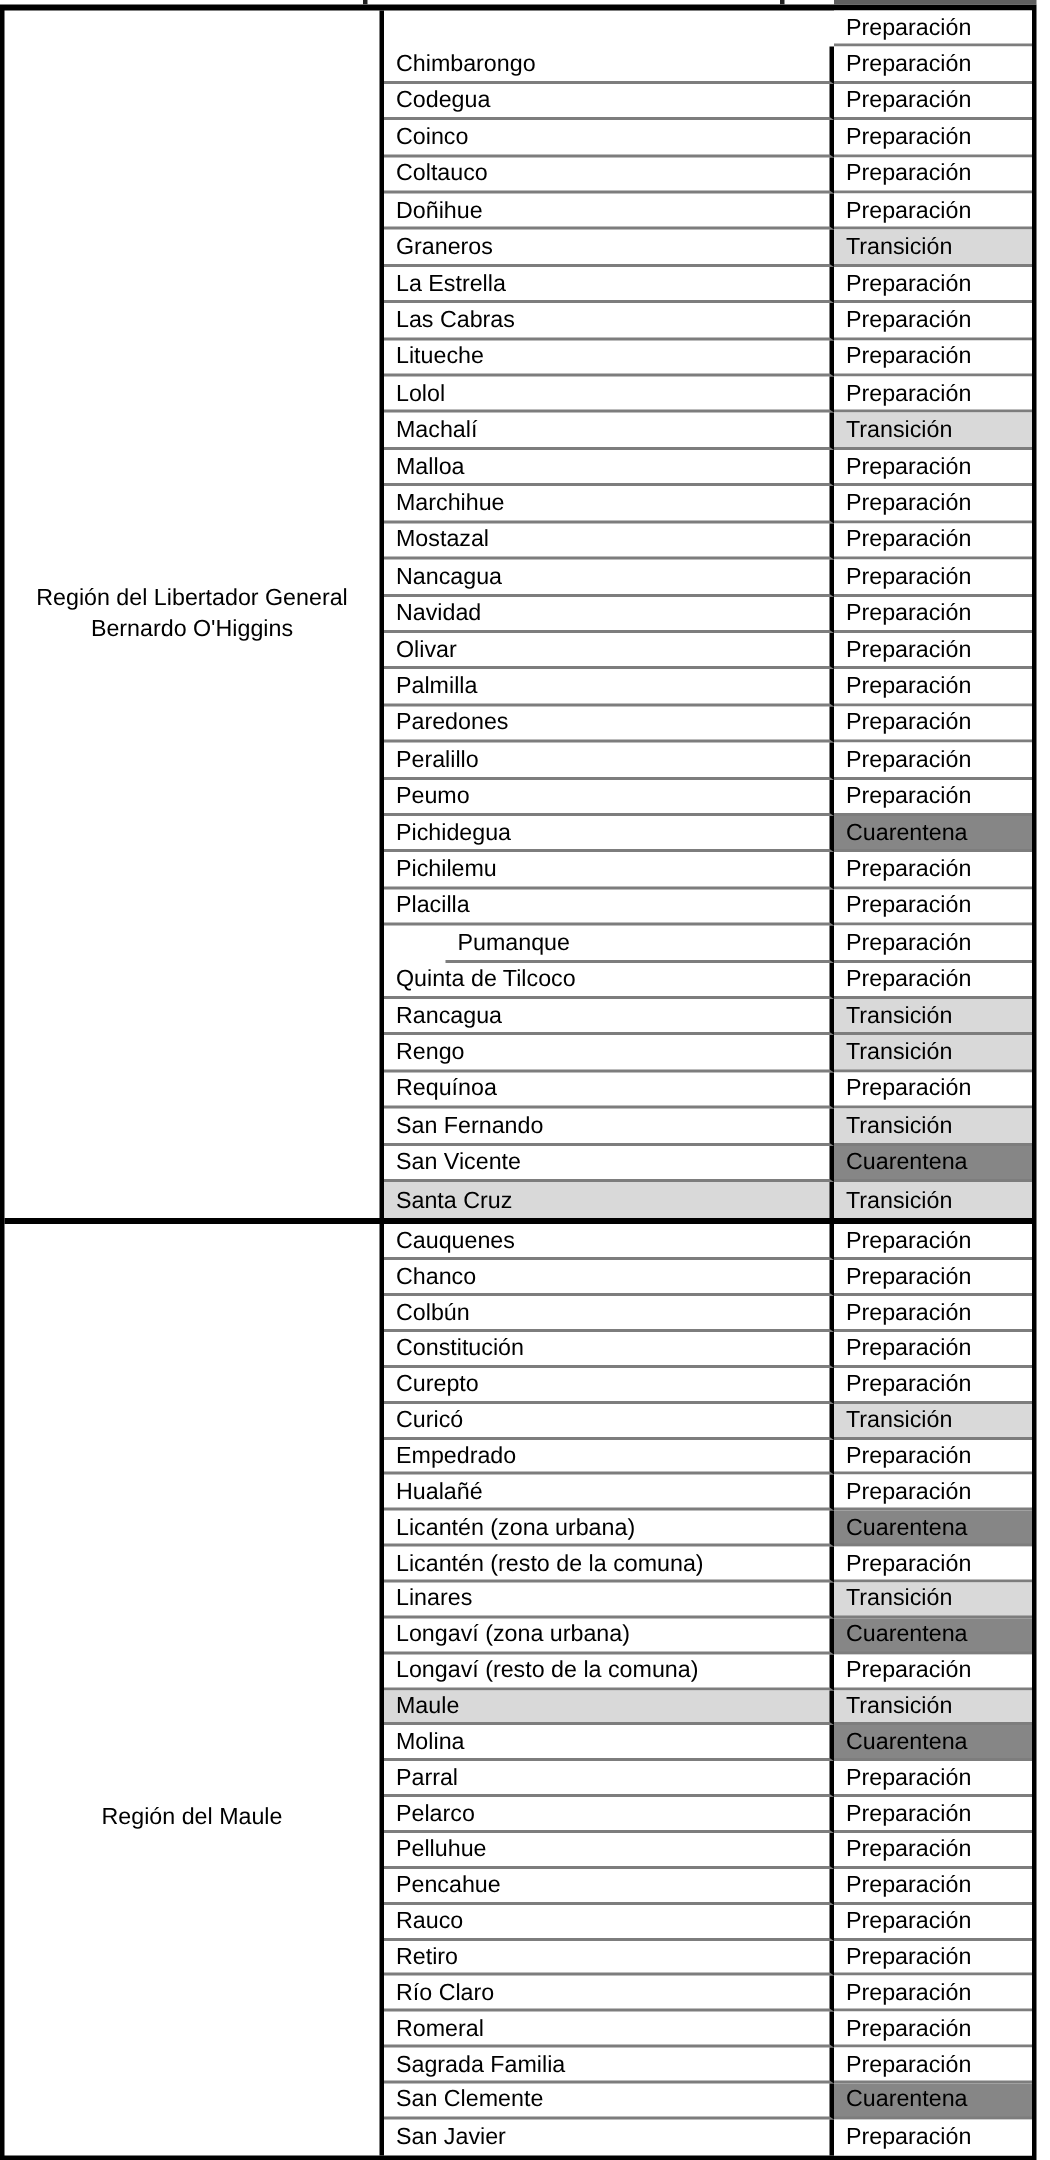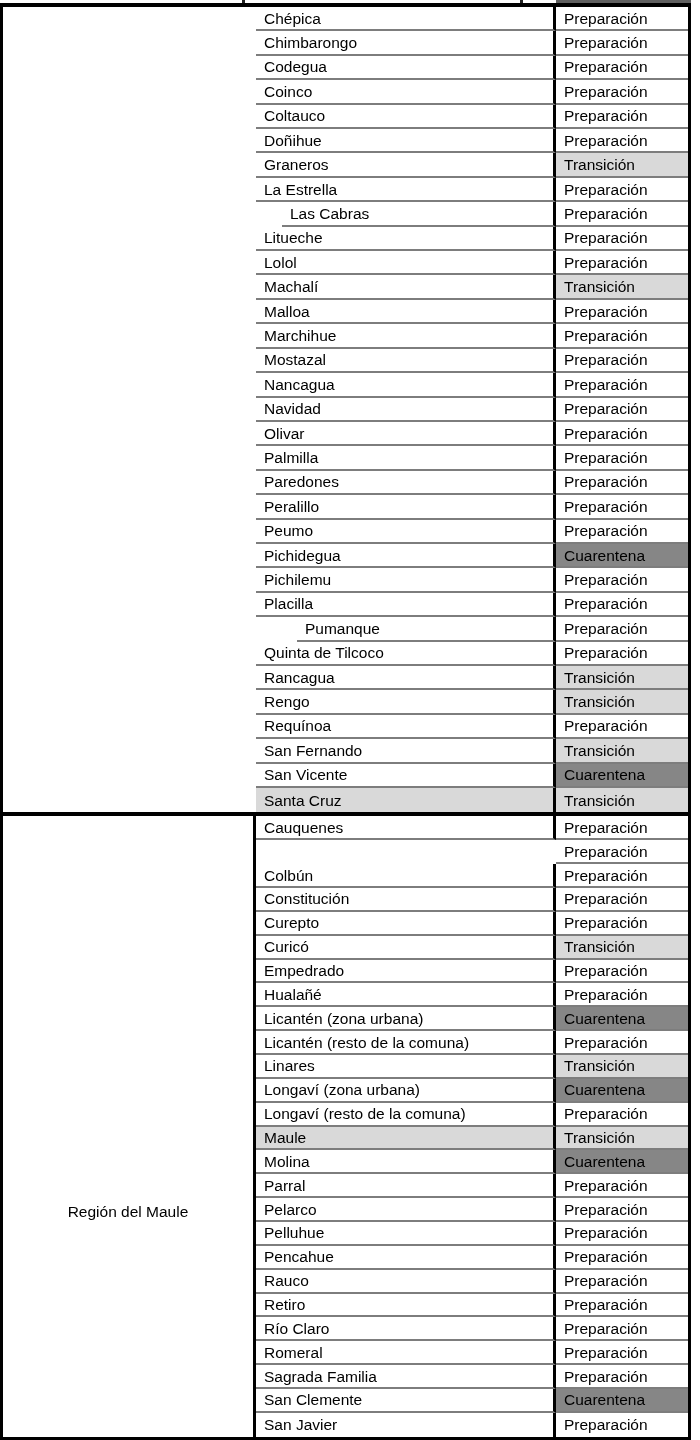--- a/index.html
+++ b/index.html
@@ -82,37 +82,39 @@
   }
 </style>
 </head>
 <body>
 
 <div class="page">
   <div class="top-remnant-dark" id="top-remnant" style="background: rgb(96, 96, 96);"></div>
   <div class="top-remnant-mark-a"></div>
   <div class="top-remnant-mark-b"></div>
   <div class="status-grid" id="status-grid">
-      <div class="cell commune-cell" style="grid-row: 1;">Chépica</div>
+      <div class="cell region-cell" style="grid-row: 1 / span 33;">
+        <span class="region-label">Región del Libertador General Bernardo O'Higgins</span>
+      </div>
       <div class="cell status-cell" style="grid-row: 1; background: rgb(255, 255, 255);">Preparación</div>
       <div class="cell commune-cell" style="grid-row: 2;">Chimbarongo</div>
       <div class="cell status-cell" style="grid-row: 2; background: rgb(255, 255, 255);">Preparación</div>
       <div class="cell commune-cell" style="grid-row: 3;">Codegua</div>
       <div class="cell status-cell" style="grid-row: 3; background: rgb(255, 255, 255);">Preparación</div>
       <div class="cell commune-cell" style="grid-row: 4;">Coinco</div>
       <div class="cell status-cell" style="grid-row: 4; background: rgb(255, 255, 255);">Preparación</div>
       <div class="cell commune-cell" style="grid-row: 5;">Coltauco</div>
       <div class="cell status-cell" style="grid-row: 5; background: rgb(255, 255, 255);">Preparación</div>
       <div class="cell commune-cell" style="grid-row: 6;">Doñihue</div>
       <div class="cell status-cell" style="grid-row: 6; background: rgb(255, 255, 255);">Preparación</div>
       <div class="cell commune-cell" style="grid-row: 7;">Graneros</div>
       <div class="cell status-cell" style="grid-row: 7; background: rgb(217, 217, 217);">Transición</div>
       <div class="cell commune-cell" style="grid-row: 8; text-align: center;">La Estrella</div>
       <div class="cell status-cell" style="grid-row: 8; background: rgb(255, 255, 255);">Preparación</div>
-      <div class="cell commune-cell" style="grid-row: 9; margin-left: 26px;">Las Cabras</div>
+      <div class="cell commune-cell" style="grid-row: 9;">Las Cabras</div>
       <div class="cell status-cell" style="grid-row: 9; background: rgb(255, 255, 255);">Preparación</div>
       <div class="cell commune-cell" style="grid-row: 10;">Litueche</div>
       <div class="cell status-cell" style="grid-row: 10; background: rgb(255, 255, 255);">Preparación</div>
       <div class="cell commune-cell" style="grid-row: 11;">Lolol</div>
       <div class="cell status-cell" style="grid-row: 11; background: rgb(255, 255, 255);">Preparación</div>
       <div class="cell commune-cell" style="grid-row: 12;">Machalí</div>
       <div class="cell status-cell" style="grid-row: 12; background: rgb(217, 217, 217);">Transición</div>
       <div class="cell commune-cell" style="grid-row: 13;">Malloa</div>
       <div class="cell status-cell" style="grid-row: 13; background: rgb(255, 255, 255);">Preparación</div>
       <div class="cell commune-cell" style="grid-row: 14;">Marchihue</div>
@@ -154,20 +156,21 @@
       <div class="cell commune-cell" style="grid-row: 32;">San Vicente</div>
       <div class="cell status-cell" style="grid-row: 32; background: rgb(134, 134, 134);">Cuarentena</div>
       <div class="cell commune-cell last-row" style="grid-row: 33; background: rgb(217, 217, 217);">Santa Cruz</div>
       <div class="cell status-cell last-row" style="grid-row: 33; background: rgb(217, 217, 217);">Transición</div>
       <div class="section-separator" style="grid-row: 34;"></div>
       <div class="cell region-cell region-offset" style="grid-row: 35 / span 26;">
         <span class="region-label">Región del Maule</span>
       </div>
       <div class="cell commune-cell" style="grid-row: 35;">Cauquenes</div>
       <div class="cell status-cell" style="grid-row: 35; background: rgb(255, 255, 255);">Preparación</div>
+      <div class="cell commune-cell" style="grid-row: 36;">Chanco</div>
       <div class="cell status-cell" style="grid-row: 36; background: rgb(255, 255, 255);">Preparación</div>
       <div class="cell commune-cell" style="grid-row: 37;">Colbún</div>
       <div class="cell status-cell" style="grid-row: 37; background: rgb(255, 255, 255);">Preparación</div>
       <div class="cell commune-cell" style="grid-row: 38;">Constitución</div>
       <div class="cell status-cell" style="grid-row: 38; background: rgb(255, 255, 255);">Preparación</div>
       <div class="cell commune-cell" style="grid-row: 39;">Curepto</div>
       <div class="cell status-cell" style="grid-row: 39; background: rgb(255, 255, 255);">Preparación</div>
       <div class="cell commune-cell" style="grid-row: 40;">Curicó</div>
       <div class="cell status-cell" style="grid-row: 40; background: rgb(217, 217, 217);">Transición</div>
       <div class="cell commune-cell" style="grid-row: 41;">Empedrado</div>

